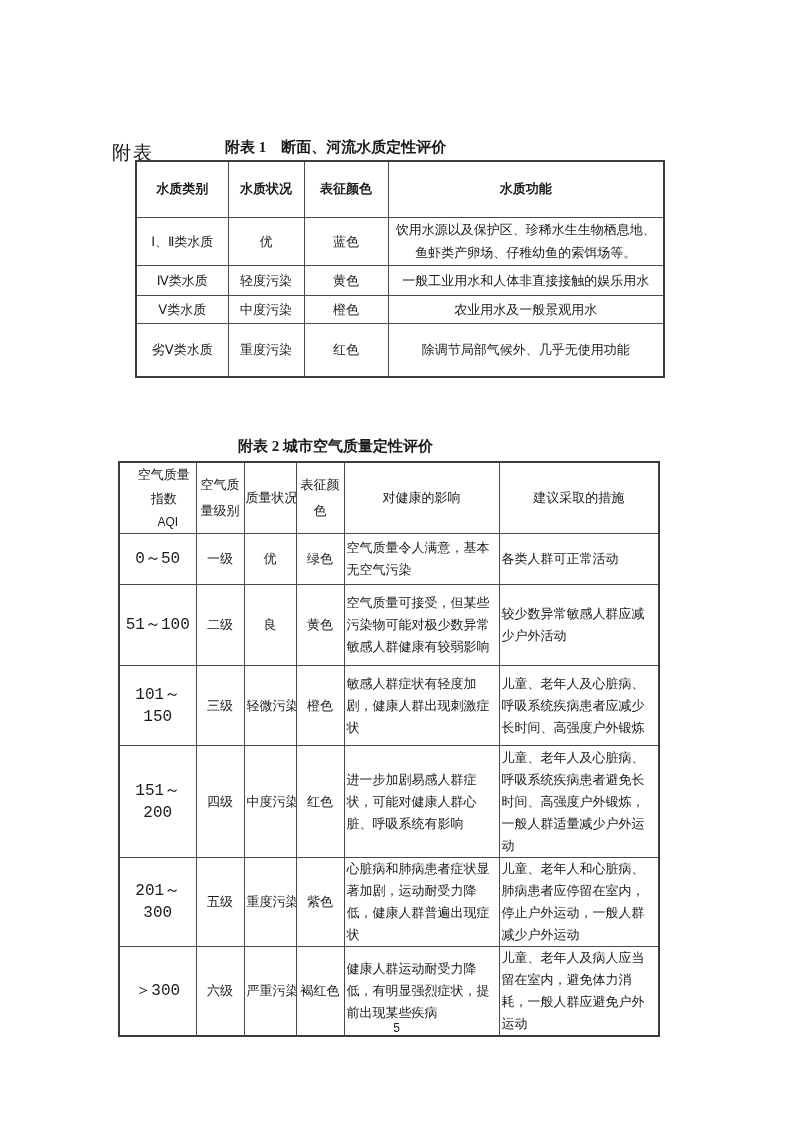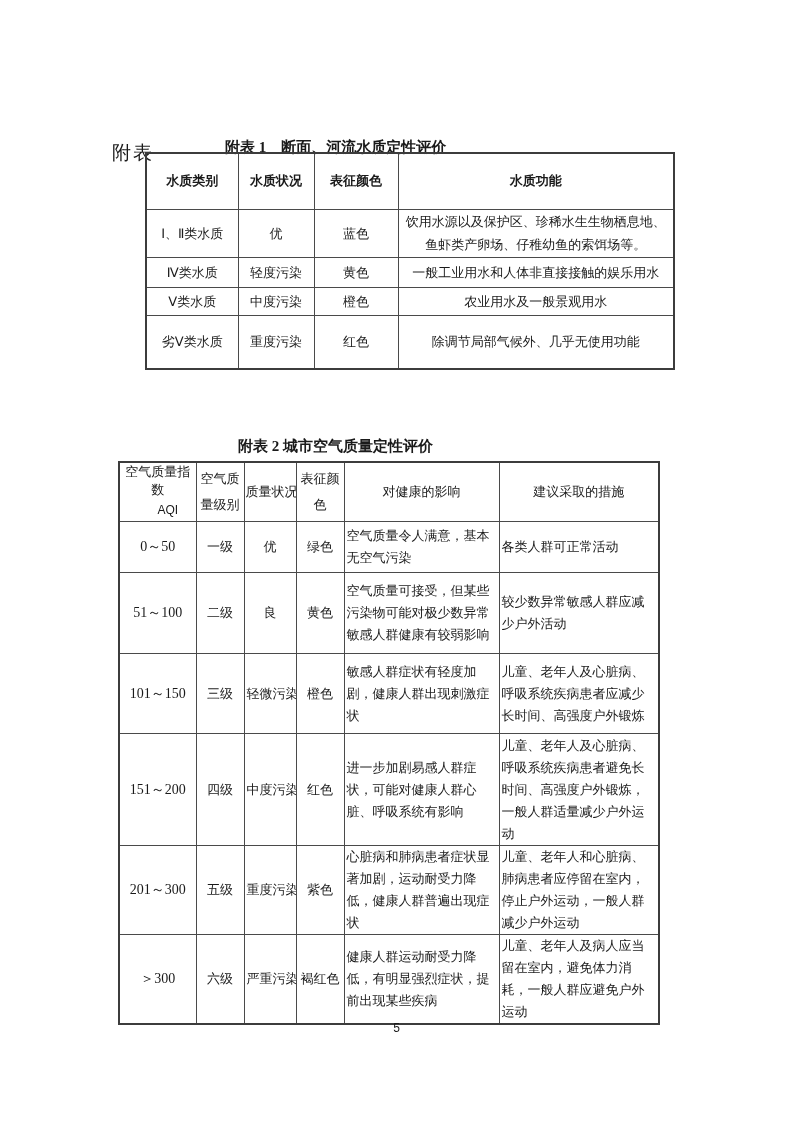--- a/index.html
+++ b/index.html
@@ -17,38 +17,38 @@
     position:absolute; left:0; top:0; width:671px;
     text-align:center; font-weight:bold; font-size:15px;
     white-space:pre;
   }
   #t1-title { top:138px; }
   #t2-title { top:437px; }
   table {
     position:absolute; border-collapse:collapse; table-layout:fixed;
     border:2px solid #3c3c3c;
   }
-  #table1 { left:135px; top:152px; width:528px;margin-left:10px; }
+  #table1 { left:135px; top:160px; width:528px; }
   #table2 { left:118px; top:461px; width:540px; }
   th, td {
     border:1px solid #4a4a4a;
     text-align:center; vertical-align:middle;
     font-size:13px; font-weight:normal;
     overflow:hidden;
   }
   #table1 th { font-weight:bold; }
   #table1 td { line-height:23px; padding:0 2px; }
   #table2 td { line-height:22px; padding:0 2px; }
   #table2 th { line-height:26px; padding:0 1px; }
   .num {
-    font-family:Liberation Serif, serif;
-    font-size:14px; letter-spacing:0;
+    font-family:Liberation Mono, monospace;
+    font-size:16px; letter-spacing:0;
   }
   .aqi-en { font-family:"Liberation Sans", sans-serif; font-size:12px; line-height:22px;margin-left:20px; }
-  .aqi-cn { line-height:18px; }
+  .aqi-cn { line-height:24px;padding-left:12px; }
   .nowrap { white-space:nowrap; }
   .lt { text-align:left; }
   .pageno {
     position:absolute; left:0; top:1021px; width:793px;
     text-align:center; font-size:12px;
     font-family:"Liberation Sans", sans-serif;
   }
 </style>
 </head>
 <body>

